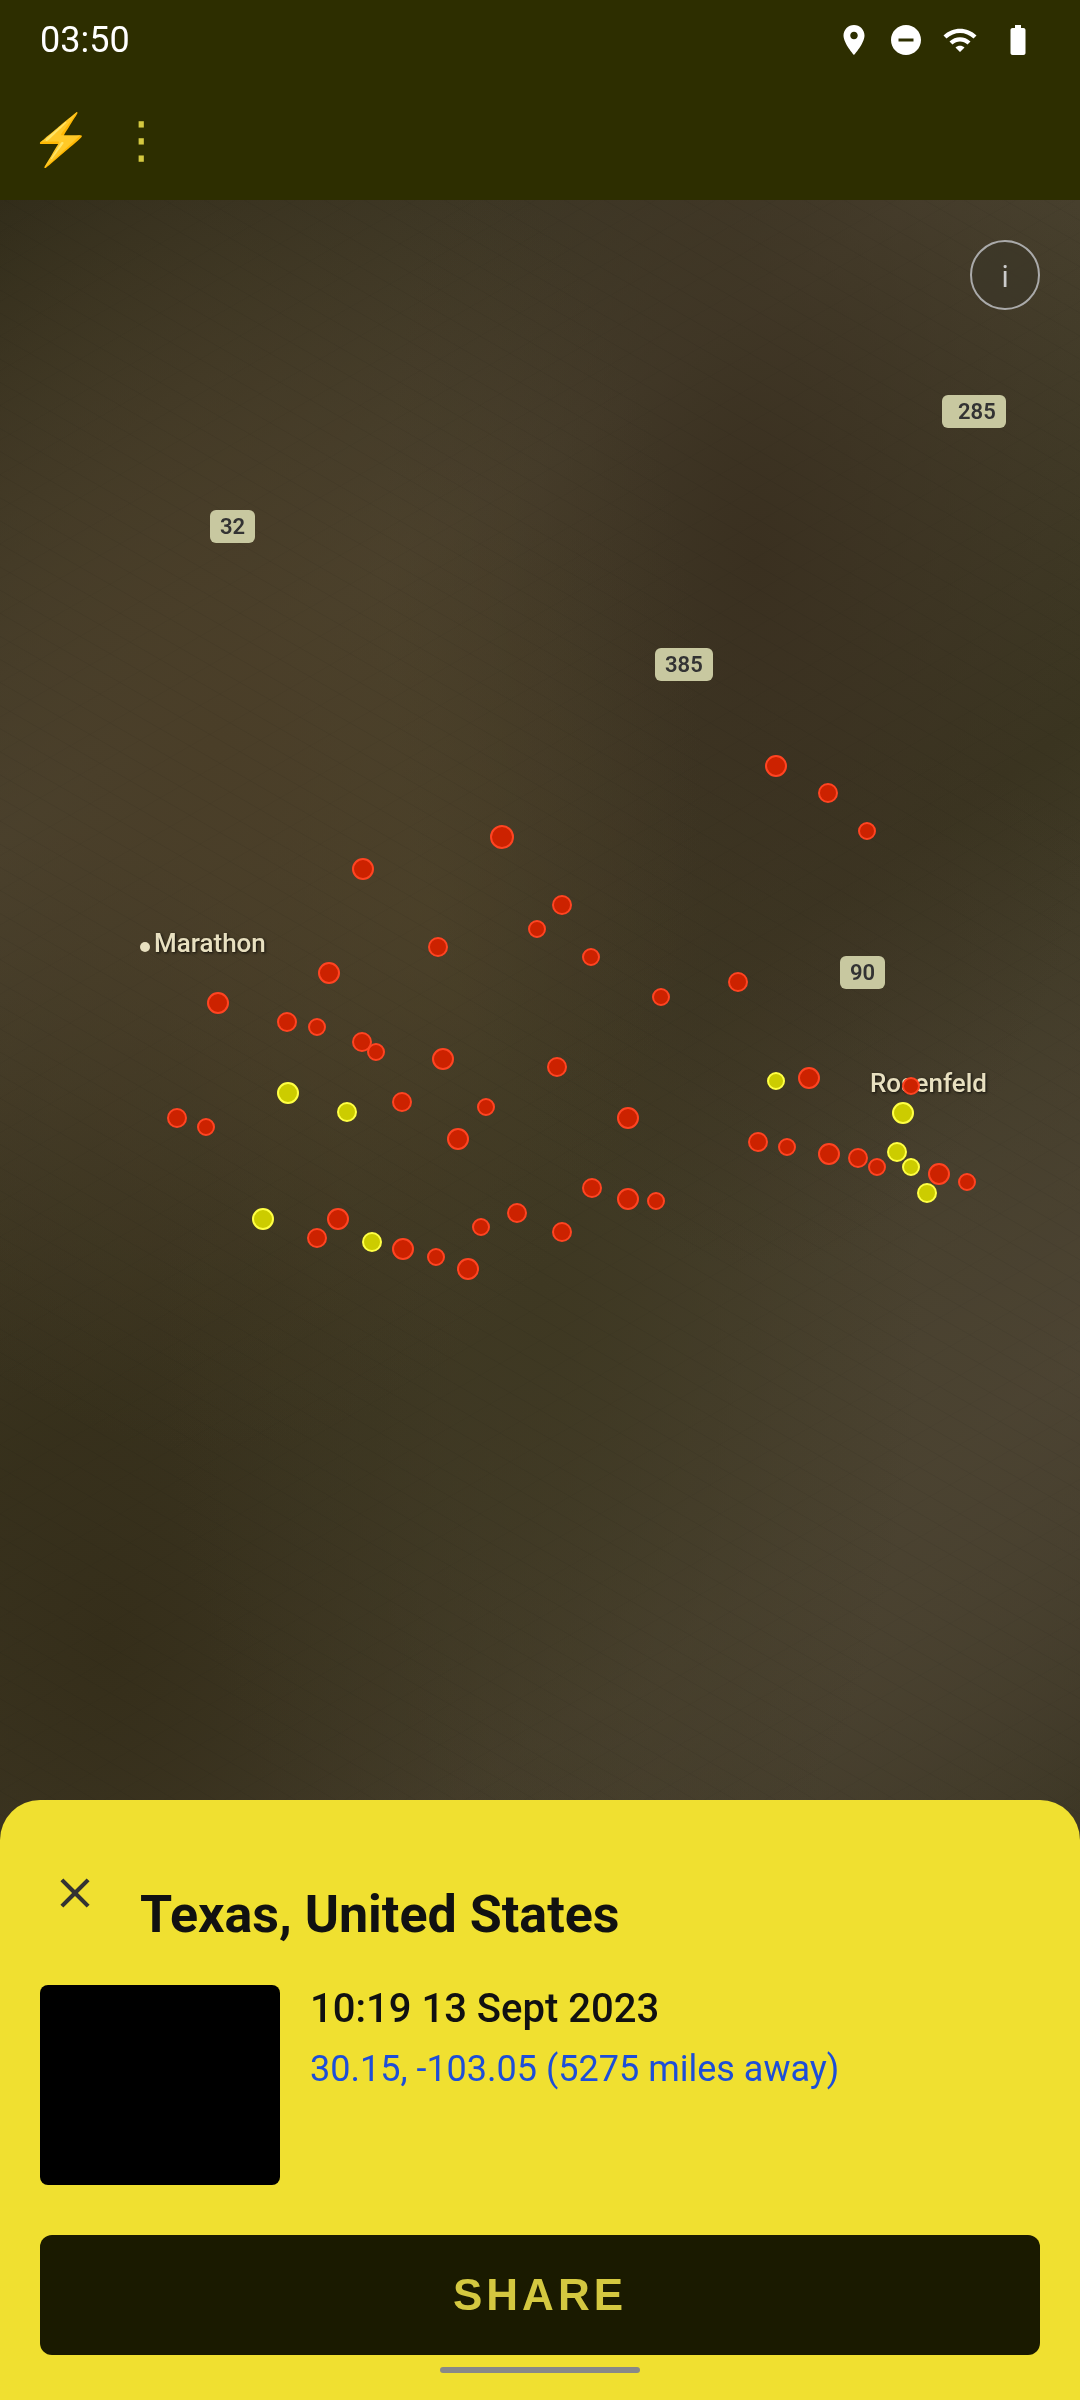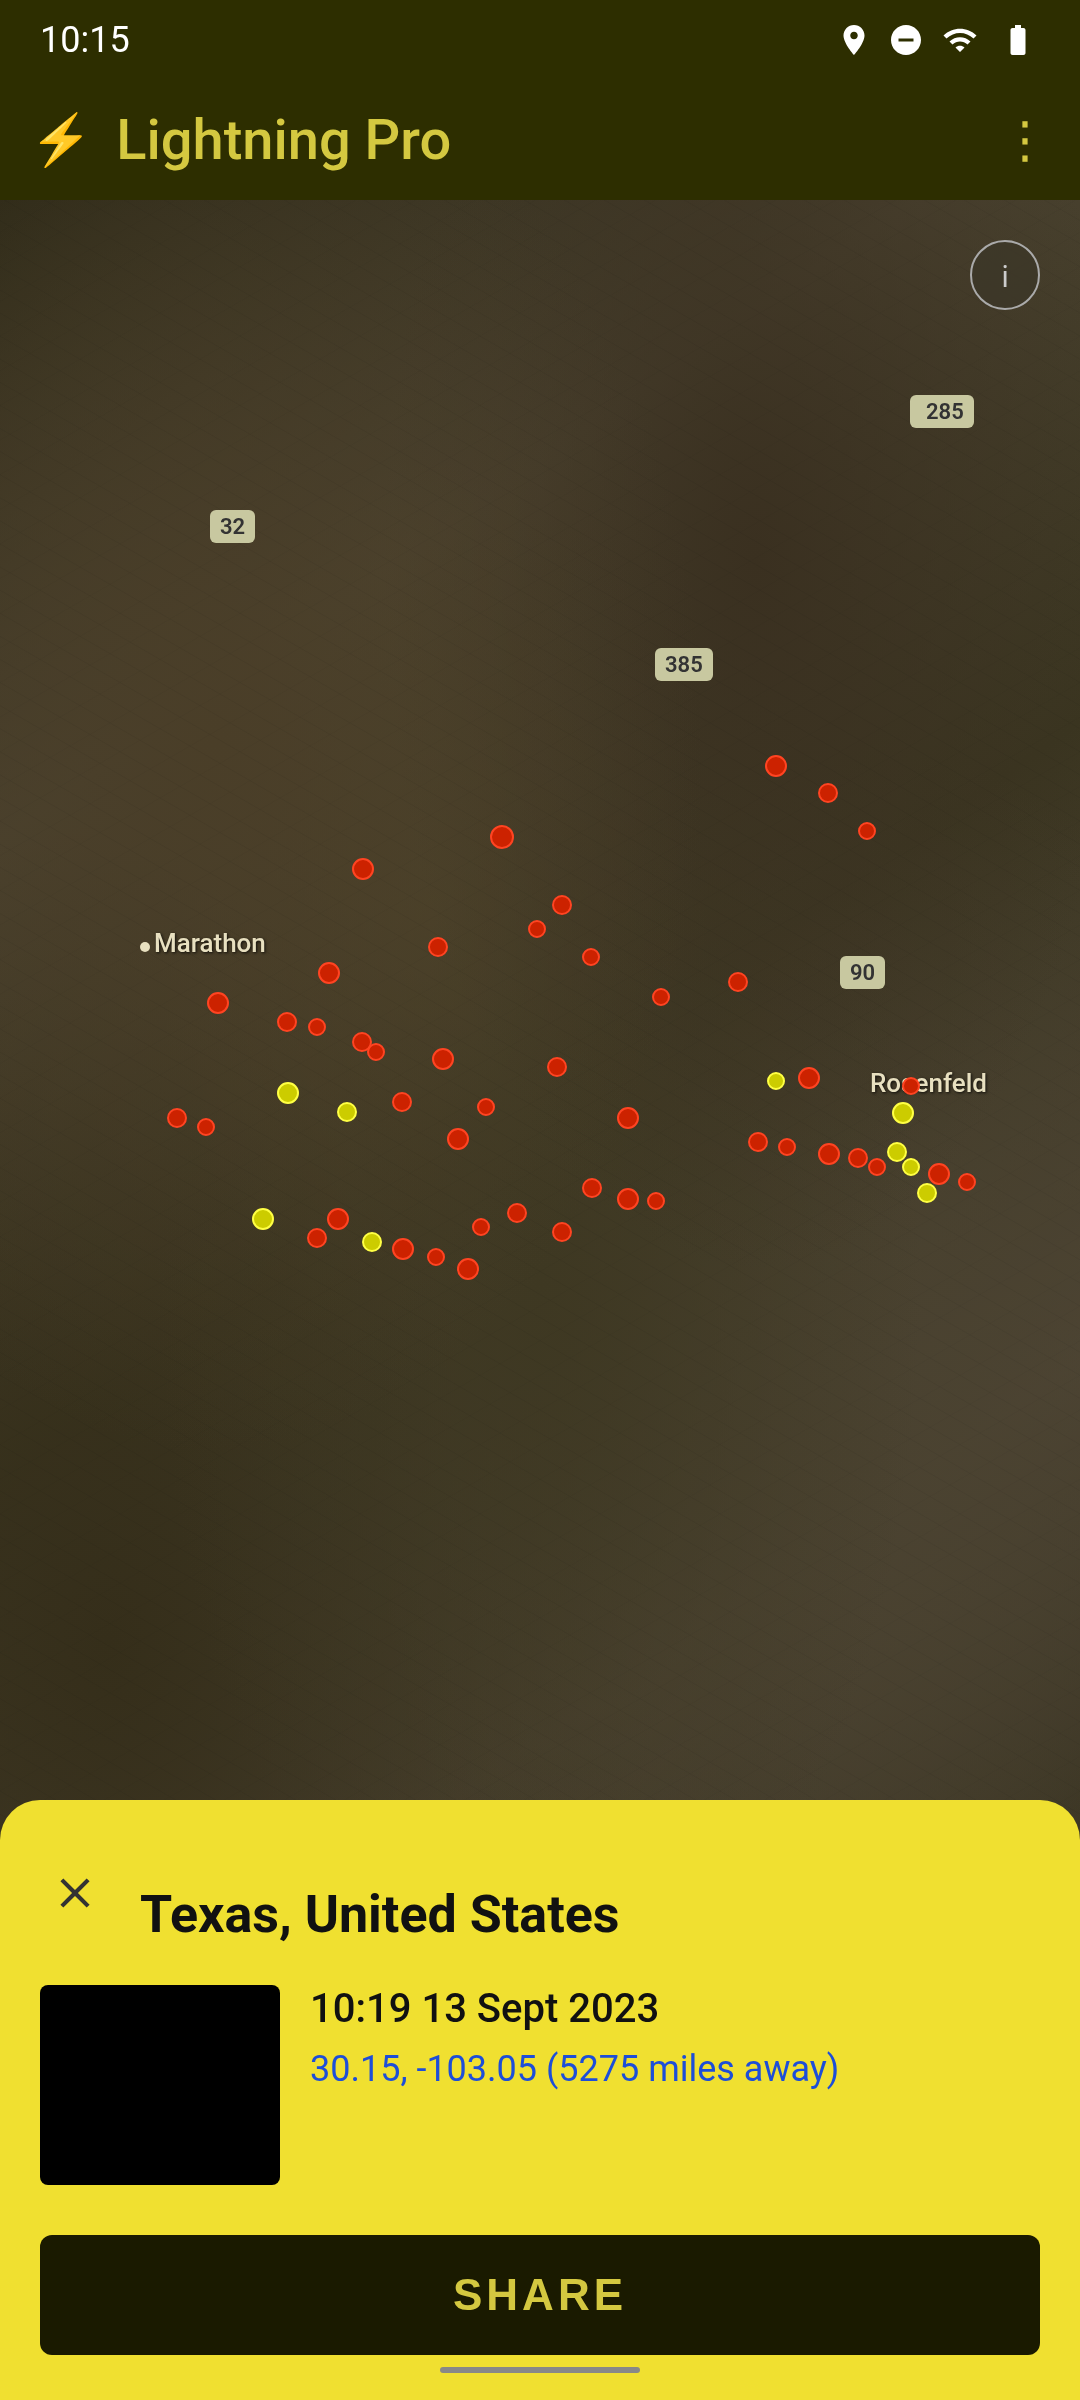--- a/index.html
+++ b/index.html
@@ -293,21 +293,21 @@
       width: 200px;
       height: 6px;
       background: #888;
       border-radius: 3px;
     }
   </style>
 </head>
 <body>
 
 <div class="status-bar">
-  <span class="status-time">10:15</span>
+  <span class="status-time">03:50</span>
   <div class="status-icons">
 
     <svg width="36" height="36" viewBox="0 0 24 24">
         <path d="M12 2C8.13 2 5 5.13 5 9c0 5.25 7 13 7 13s7-7.75 7-13c0-3.87-3.13-7-7-7zm0 9.5c-1.38 0-2.5-1.12-2.5-2.5s1.12-2.5 2.5-2.5 2.5 1.12 2.5 2.5-1.12 2.5-2.5 2.5z"></path>
       </svg>
 
     <svg width="36" height="36" viewBox="0 0 24 24">
         <path d="M12 2C6.48 2 2 6.48 2 12s4.48 10 10 10 10-4.48 10-10S17.52 2 12 2zm5 11H7v-2h10v2z"></path>
       </svg>
 
@@ -316,29 +316,28 @@
       </svg>
 
     <svg width="44" height="36" viewBox="0 0 24 24">
         <path d="M15.67 4H14V2h-4v2H8.33C7.6 4 7 4.6 7 5.33v15.33C7 21.4 7.6 22 8.33 22h7.33c.74 0 1.34-.6 1.34-1.33V5.33C17 4.6 16.4 4 15.67 4z"></path>
       </svg>
   </div>
 </div>
 
 <div class="app-bar">
   <span class="app-bar-icon">⚡</span>
-  <span class="app-bar-title">Lightning Pro</span>
   <span class="app-bar-more">⋮</span>
 </div>
 
 <div class="map-container">
   <div class="map-bg">
     <div class="map-terrain"></div>
 
-    <div class="road-badge" style="top:195px; left:910px;padding-left:16px;">285</div>
+    <div class="road-badge" style="top:195px; left:942px;padding-left:16px;">285</div>
     <div class="road-badge" style="top:310px; left:210px;">32</div>
     <div class="road-badge" style="top:448px; left:655px;">385</div>
     <div class="road-badge" style="top:756px; left:840px;">90</div>
 
     <div class="map-info-btn">
       <span>ℹ</span>
     </div>
 
     <div class="map-label" style="top:728px; left:140px;">
       <span class="map-label-dot"></span>Marathon

